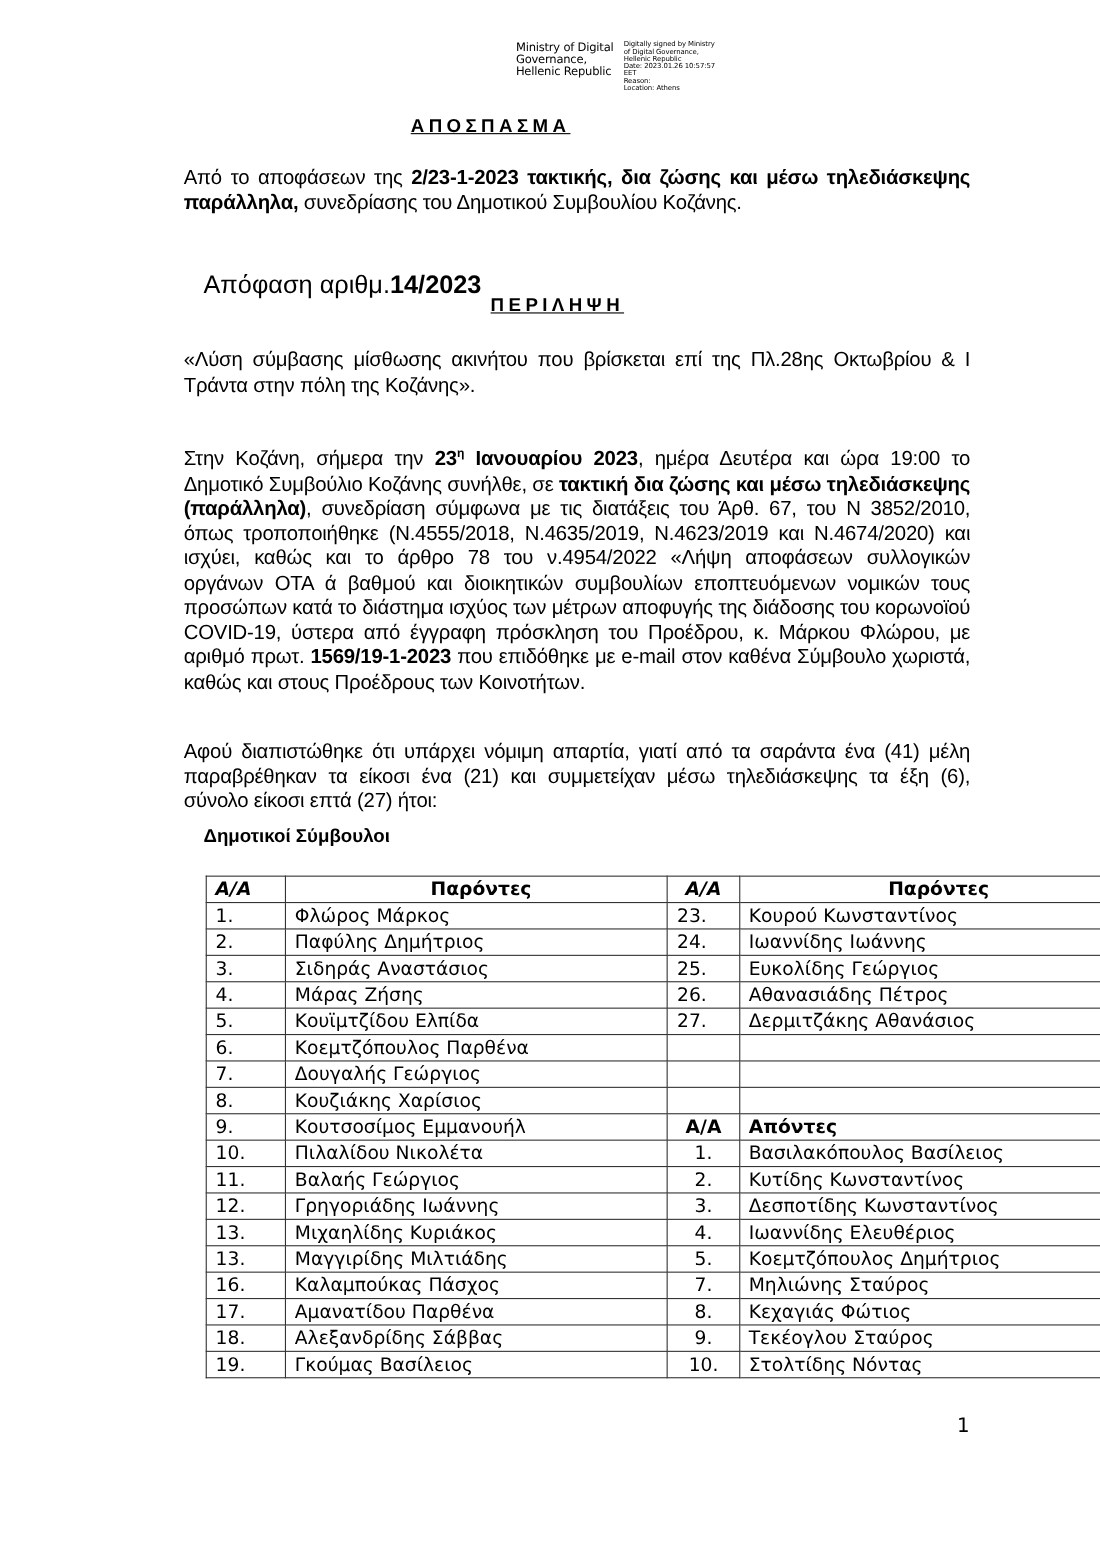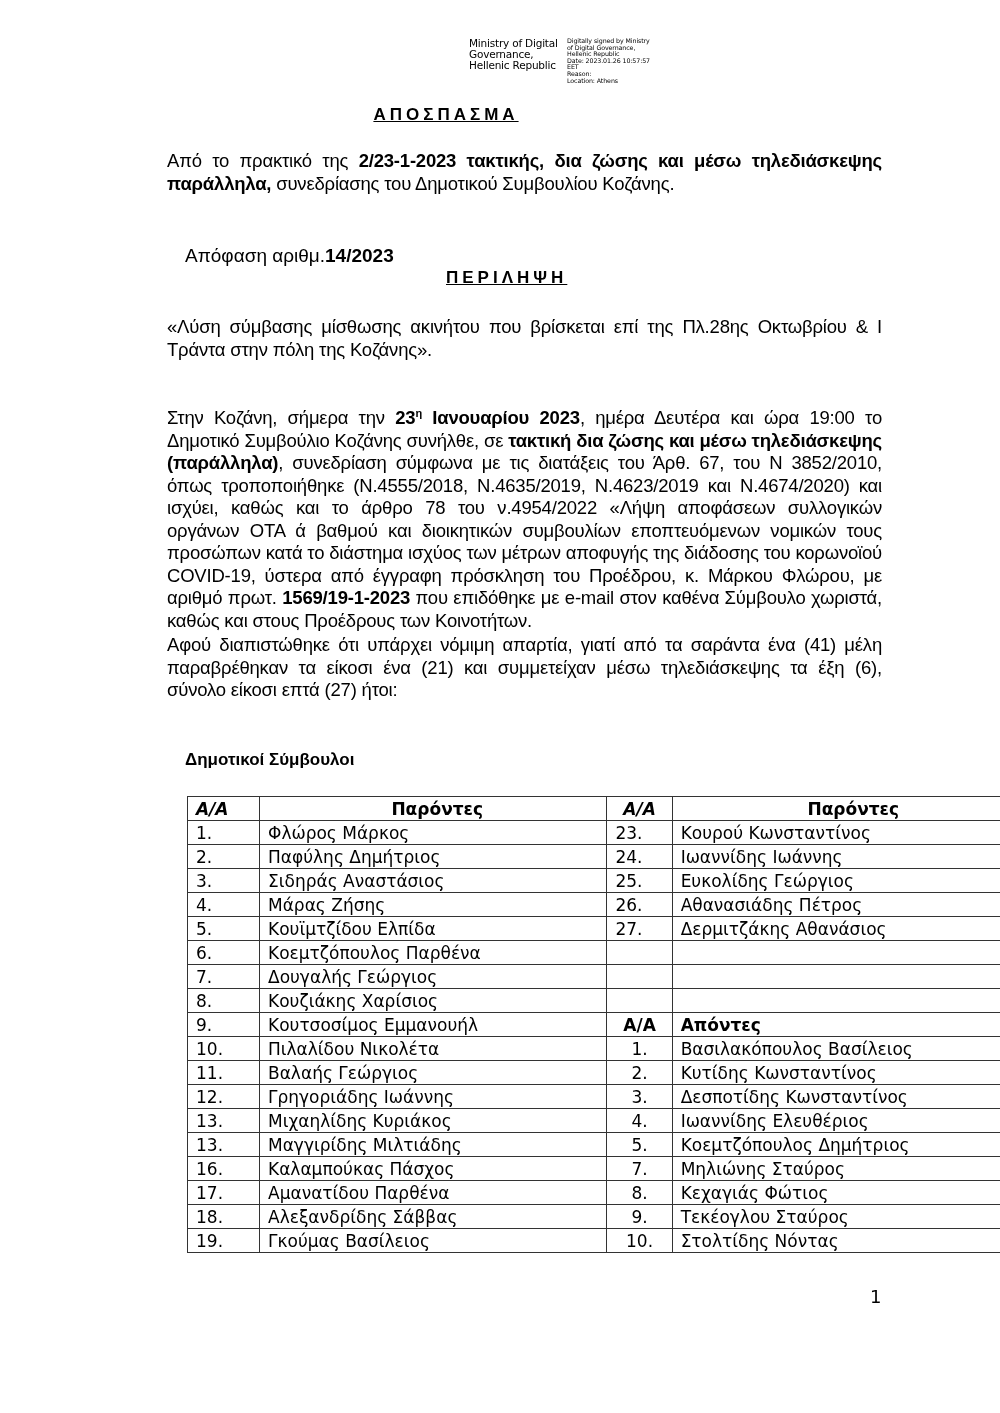--- a/index.html
+++ b/index.html
@@ -4,21 +4,21 @@
 <style>
   html, body { margin: 0; padding: 0; background: #ffffff; }
   body { width: 1000px; height: 1413px; position: relative; overflow: hidden; color: #000; font-family: "Liberation Sans", sans-serif; }
   .sig { position: absolute; top: 38px; left: 469px; display: flex; }
   .sig-org { font-family: "DejaVu Sans", sans-serif; font-size: 10.5px; line-height: 11px; width: 96px; text-align: left; letter-spacing: -0.2px; }
   .sig-meta { font-family: "DejaVu Sans", sans-serif; font-size: 6.3px; line-height: 6.6px; margin-left: 2px; letter-spacing: -0.1px; }
   .title { position: absolute; top: 105px; left: 0; width: 892px; text-align: center; font-weight: bold; font-size: 17px; letter-spacing: 4px; }
   .title span, .subtitle span { text-decoration: underline; }
   .para { position: absolute; left: 167px; width: 715px; font-size: 18.5px; line-height: 22.5px; text-align: justify; letter-spacing: -0.2px; }
   .para b { font-weight: bold; }
-  .decision { position: absolute; top: 245px; left: 185px; font-size: 19px; }
+  .decision { position: absolute; top: 245px; left: 185px; font-size: 23px; }
   .subtitle { position: absolute; top: 268px; left: 446px; font-weight: bold; font-size: 17px; letter-spacing: 4px; }
   .section-h { position: absolute; top: 750px; left: 185px; font-weight: bold; font-size: 17px; }
   table.members { position: absolute; top: 796px; left: 187px; border-collapse: collapse; width: 840px; font-family: "DejaVu Sans", sans-serif; font-size: 17px; }
   table.members td, table.members th { border: 1px solid #333; padding: 0 0 0 8px; height: 23px; line-height: 22px; text-align: left; font-weight: normal; white-space: nowrap; }
   table.members th { font-weight: bold; text-align: center; }
   table.members th.aa { font-style: italic; text-align: left; }
   .c1 { width: 54px; } .c2 { width: 295px; } .c3 { width: 56px; } .c4 { width: 301px; }
   td.num-r { text-align: center !important; padding-left: 0 !important; }
   td.bold { font-weight: bold !important; }
   .page-num { position: absolute; top: 1286px; left: 870px; font-family: "DejaVu Sans", sans-serif; font-size: 18px; }
@@ -38,31 +38,31 @@
     <div>Hellenic Republic</div>
     <div>Date: 2023.01.26 10:57:57</div>
     <div>EET</div>
     <div>Reason:</div>
     <div>Location: Athens</div>
   </div>
 </div>
 
 <div class="title"><span>ΑΠΟΣΠΑΣΜΑ</span></div>
 
-<div class="para" style="top:150px;"><span> Από   το   πρακτικό   της </span><b>2/23-1-2023 τακτικής, δια ζώσης και μέσω τηλεδιάσκεψης παράλληλα,</b><span> συνεδρίασης του Δημοτικού Συμβουλίου Κοζάνης.</span></div>
+<div class="para" style="top:150px;"><span> Από   το   αποφάσεων   της </span><b>2/23-1-2023 τακτικής, δια ζώσης και μέσω τηλεδιάσκεψης παράλληλα,</b><span> συνεδρίασης του Δημοτικού Συμβουλίου Κοζάνης.</span></div>
 
 <div class="decision"><span>Απόφαση αριθμ.</span><b>14/2023</b></div>
 
 <div class="subtitle"><span>ΠΕΡΙΛΗΨΗ</span></div>
 
 <div class="para" style="top:316px;">«Λύση σύμβασης μίσθωσης ακινήτου που βρίσκεται επί της Πλ.28ης Οκτωβρίου &amp; Ι Τράντα στην πόλη της Κοζάνης».</div>
 
 <div class="para" style="top:402px;"><span>Στην Κοζάνη, σήμερα την </span><b><span>23</span><sup style="font-size:11px;">η</sup><span> Ιανουαρίου  2023</span></b><span>, ημέρα Δευτέρα   και ώρα 19:00 το Δημοτικό  Συμβούλιο Κοζάνης συνήλθε, σε  </span><b>τακτική δια ζώσης και μέσω τηλεδιάσκεψης (παράλληλα)</b><span>, συνεδρίαση σύμφωνα με τις διατάξεις του Άρθ. 67, του Ν 3852/2010, όπως τροποποιήθηκε (Ν.4555/2018, Ν.4635/2019, Ν.4623/2019 και Ν.4674/2020) και ισχύει, καθώς και το άρθρο 78 του ν.4954/2022 «Λήψη αποφάσεων συλλογικών οργάνων ΟΤΑ ά βαθμού και διοικητικών συμβουλίων εποπτευόμενων νομικών τους προσώπων κατά το διάστημα ισχύος των μέτρων αποφυγής της διάδοσης του κορωνοϊού COVID-19, ύστερα από έγγραφη πρόσκληση του Προέδρου, κ. Μάρκου Φλώρου, με αριθμό πρωτ. </span><b>1569/19-1-2023</b><span> που επιδόθηκε με e-mail  στον καθένα Σύμβουλο χωριστά, καθώς και στους Προέδρους των Κοινοτήτων.</span></div>
 
-<div class="para" style="top:634px;">Αφού διαπιστώθηκε ότι υπάρχει νόμιμη απαρτία, γιατί από τα σαράντα ένα (41) μέλη παραβρέθηκαν τα  είκοσι ένα (21) και συμμετείχαν  μέσω τηλεδιάσκεψης τα έξη (6),  σύνολο  είκοσι επτά (27) ήτοι:</div>
+<div class="para" style="top:672px;">Αφού διαπιστώθηκε ότι υπάρχει νόμιμη απαρτία, γιατί από τα σαράντα ένα (41) μέλη παραβρέθηκαν τα  είκοσι ένα (21) και συμμετείχαν  μέσω τηλεδιάσκεψης τα έξη (6),  σύνολο  είκοσι επτά (27) ήτοι:</div>
 
 <div class="section-h">Δημοτικοί Σύμβουλοι</div>
 
 <table class="members">
   <thead>
     <tr>
       <th class="c1 aa">Α/Α</th>
       <th class="c2">Παρόντες</th>
       <th class="c3 aa" style="text-align:center;padding-left:0;">Α/Α</th>
       <th class="c4">Παρόντες</th>

